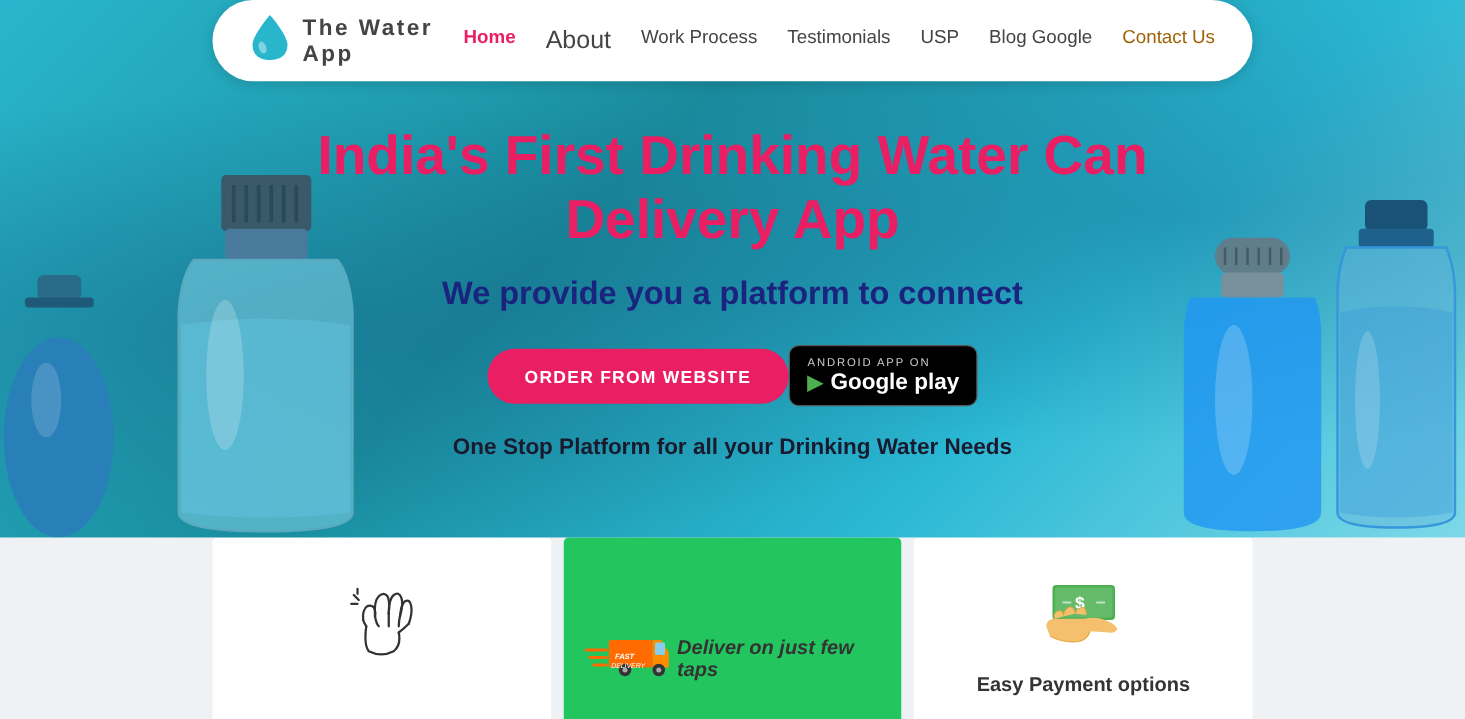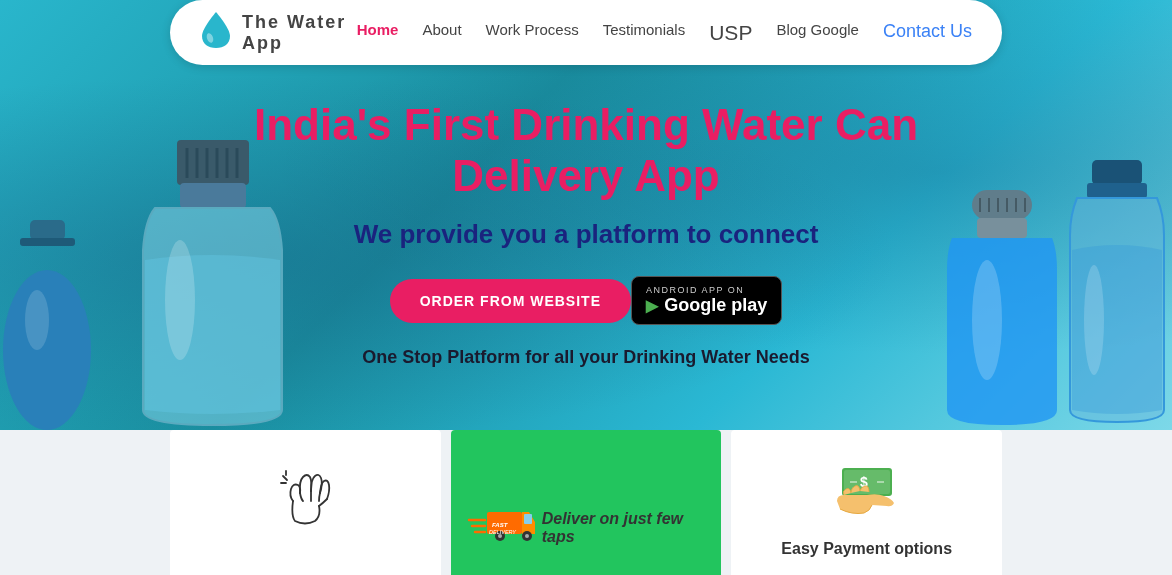--- a/index.html
+++ b/index.html
@@ -18,26 +18,26 @@
         <svg width="32" height="38" viewBox="0 0 32 38">
           <path d="M16 2 C16 2 2 18 2 26 C2 34 8 38 16 38 C24 38 30 34 30 26 C30 18 16 2 16 2Z" fill="#29b6cc"></path>
           <ellipse cx="10" cy="28" rx="3" ry="5" fill="rgba(255,255,255,0.4)" transform="rotate(-20,10,28)"></ellipse>
         </svg>
       </span>
       <span style="font-size:18px;font-weight:bold;color:#444;letter-spacing:2px;">The Water App</span>
     </div>
     <nav>
       <ul style="display:flex;gap:24px;list-style:none;">
         <li><a href="#" style="text-decoration:none;color:#e91e63;font-weight:bold;font-size:15px;">Home</a></li>
-        <li><a href="#" style="text-decoration:none;color:#444;font-size:15px;">About</a></li>
+        <li><a href="#" style="text-decoration:none;color:#444;font-size:20px;">About</a></li>
         <li><a href="#" style="text-decoration:none;color:#444;font-size:15px;">Work Process</a></li>
         <li><a href="#" style="text-decoration:none;color:#444;font-size:15px;">Testimonials</a></li>
-        <li><a href="#" style="text-decoration:none;color:#444;font-size:21px;">USP</a></li>
+        <li><a href="#" style="text-decoration:none;color:#444;font-size:15px;">USP</a></li>
         <li><a href="#" style="text-decoration:none;color:#444;font-size:15px;">Blog Google</a></li>
-        <li><a href="#" style="text-decoration:none;color:#3b82f6;font-size:18px;">Contact Us</a></li>
+        <li><a href="#" style="text-decoration:none;color:#a16207;font-size:15px;">Contact Us</a></li>
       </ul>
     </nav>
   </div>
 
   <div style="position:absolute;left:0;bottom:0;width:95px;height:210px;">
     <svg viewBox="0 0 95 210" width="95" height="210">
       <rect x="30" y="0" width="35" height="20" rx="5" fill="#2a6b8a"></rect>
       <rect x="20" y="18" width="55" height="8" rx="3" fill="#1e5a78"></rect>
       <ellipse cx="47" cy="130" rx="44" ry="80" fill="#2980b9"></ellipse>
       <ellipse cx="37" cy="100" rx="12" ry="30" fill="rgba(255,255,255,0.15)"></ellipse>

